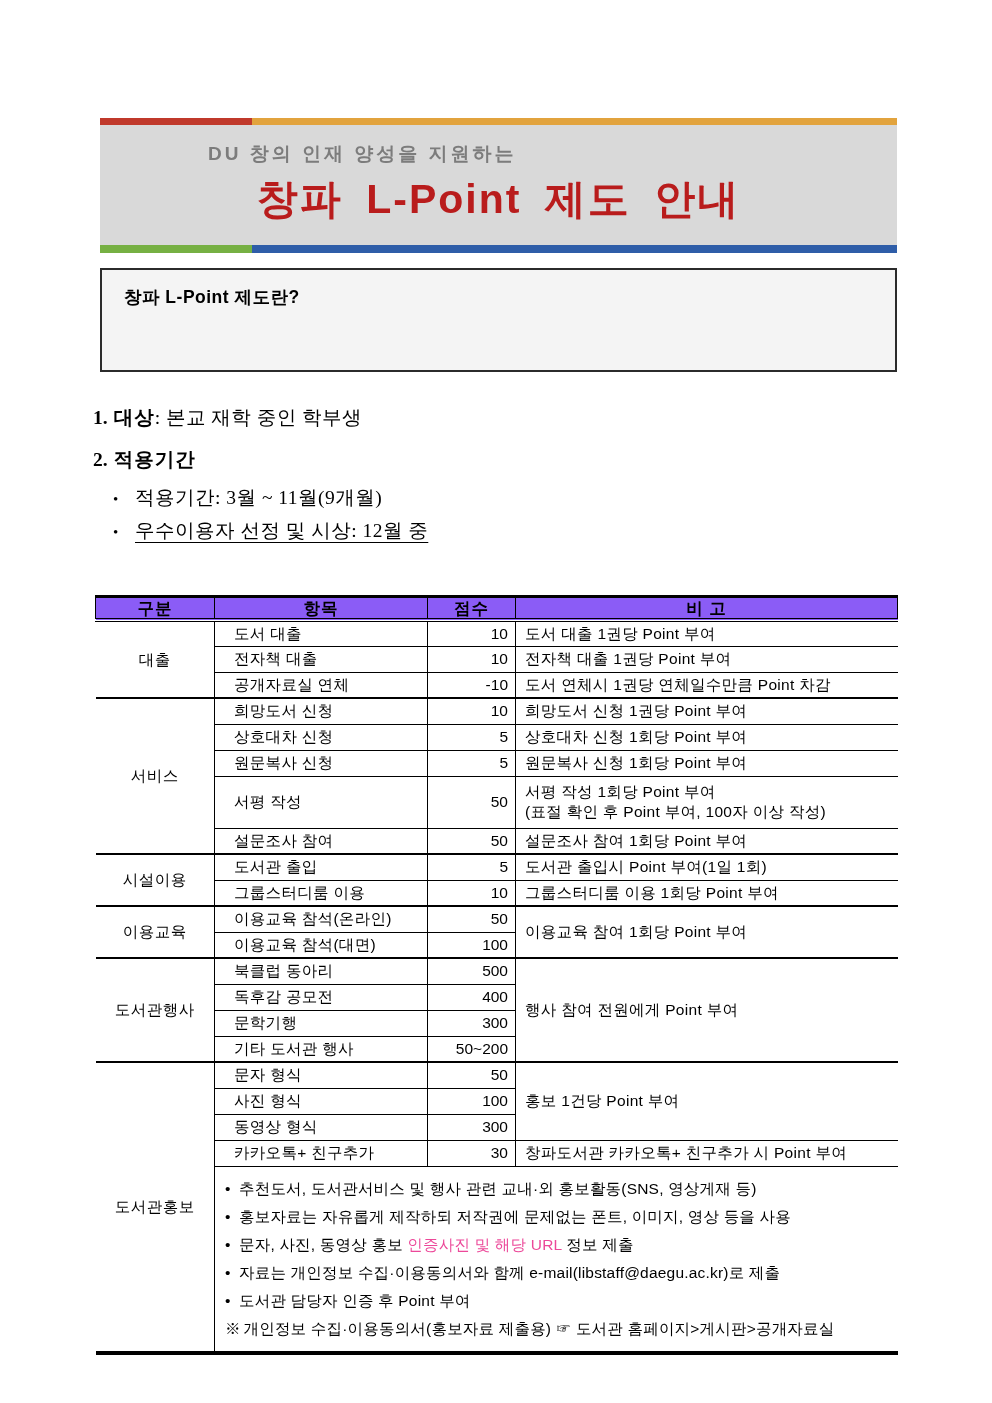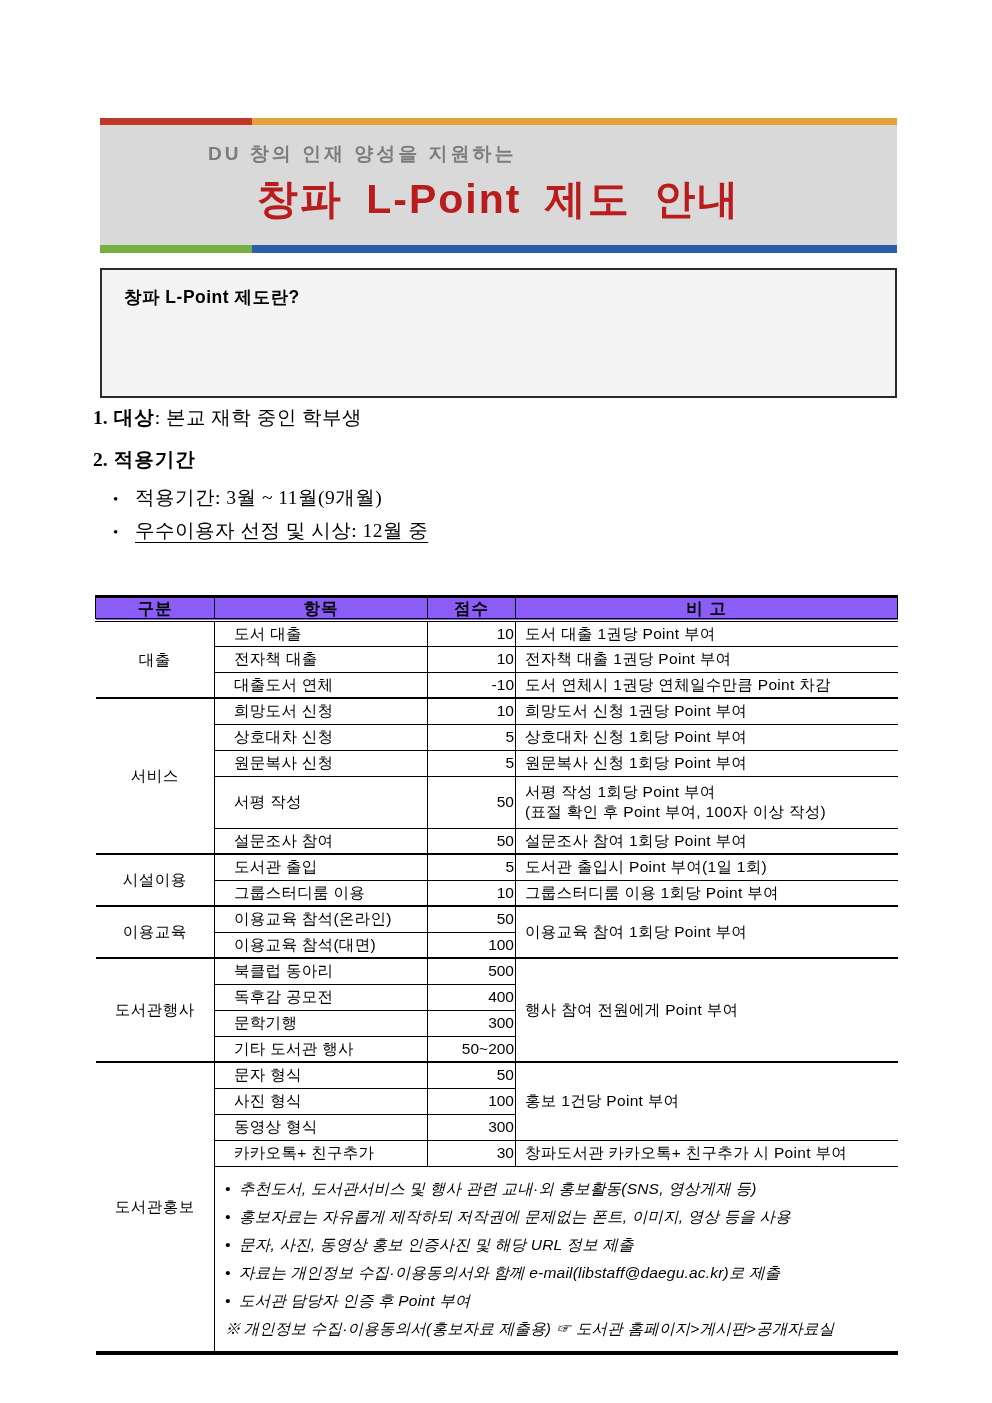--- a/index.html
+++ b/index.html
@@ -29,21 +29,21 @@
     color: #7c7c7c;
   }
   .banner-title {
     margin-top: 5px; text-align: center;
     font-size: 41px; font-weight: 900; letter-spacing: 2px; word-spacing: 10px;
     color: #b91c1c;
   }
 
   
   .intro-box {
-    position: absolute; left: 100px; top: 268px; width: 797px; height: 130px;
+    position: absolute; left: 100px; top: 268px; width: 797px; height: 104px;
     background: #f4f4f4; border: 2px solid #2b2b2b;
     padding: 12px 22px 0 22px;
     font-size: 17px; font-weight: bold; line-height: 30px;
   }
   .intro-title { font-size: 17.5px; margin-bottom: 2px; letter-spacing: 0.5px; }
   .u-red { border-bottom: 2px solid #d21f1f; padding-bottom: 1px; }
 
   
   .sections {
     position: absolute; left: 93px; top: 405px; width: 806px;
@@ -76,27 +76,27 @@
     border: 1.5px solid #000;
     border-top: 3px solid #000;
     border-bottom: 4px double #000;
     height: 18px;
     font-size: 16.5px; font-weight: bold; letter-spacing: 1px;
   }
   .score-table td { border: 1px solid #000; height: 26px; }
   .score-table tr.row-tall td { height: 52px; }
   .cell-group { border-left: none !important; text-align: center; letter-spacing: 0.5px; }
   .cell-item  { padding-left: 19px; letter-spacing: 0.3px; }
-  .cell-score { text-align: right; padding-right: 1px; }
+  .cell-score { text-align: right; padding-right: 7px; }
   .cell-note  { border-right: none !important; padding-left: 9px; white-space: pre-line; letter-spacing: 0.3px; }
   .score-table td.group-start { border-top: 2px solid #000; }
   .cell-notes { border-right: none !important; padding: 8px 6px 8px 10px; vertical-align: middle; }
-  .notes-line { line-height: 28px; letter-spacing: 0.2px; font-style: italic; }
+  .notes-line { line-height: 28px; letter-spacing: 0.2px; }
   .notes-bullet { display: inline-block; width: 14px; text-align: left; }
-  .blue-text { color: #000000; }
+  .blue-text { color: #ec4899; }
 </style>
 </head>
 <body>
 
 <div class="page">
 
   <div class="banner">
     <div class="stripe stripe-top">
       <div class="seg-red"></div>
       <div class="seg-orange"></div>
@@ -155,21 +155,21 @@
           <td class="cell-item group-start">도서 대출</td>
           <td class="cell-score group-start">10</td>
           <td class="cell-note group-start">도서 대출 1권당 Point 부여</td>
         </tr>
         <tr>
           <td class="cell-item">전자책 대출</td>
           <td class="cell-score">10</td>
           <td class="cell-note">전자책 대출 1권당 Point 부여</td>
         </tr>
         <tr>
-          <td class="cell-item">대출도서 연체</td>
+          <td class="cell-item">공개자료실 연체</td>
           <td class="cell-score">-10</td>
           <td class="cell-note">도서 연체시 1권당 연체일수만큼 Point 차감</td>
         </tr>
         <tr>
           <td class="cell-group group-start" rowspan="5">서비스</td>
           <td class="cell-item group-start">희망도서 신청</td>
           <td class="cell-score group-start">10</td>
           <td class="cell-note group-start">희망도서 신청 1권당 Point 부여</td>
         </tr>
         <tr>

